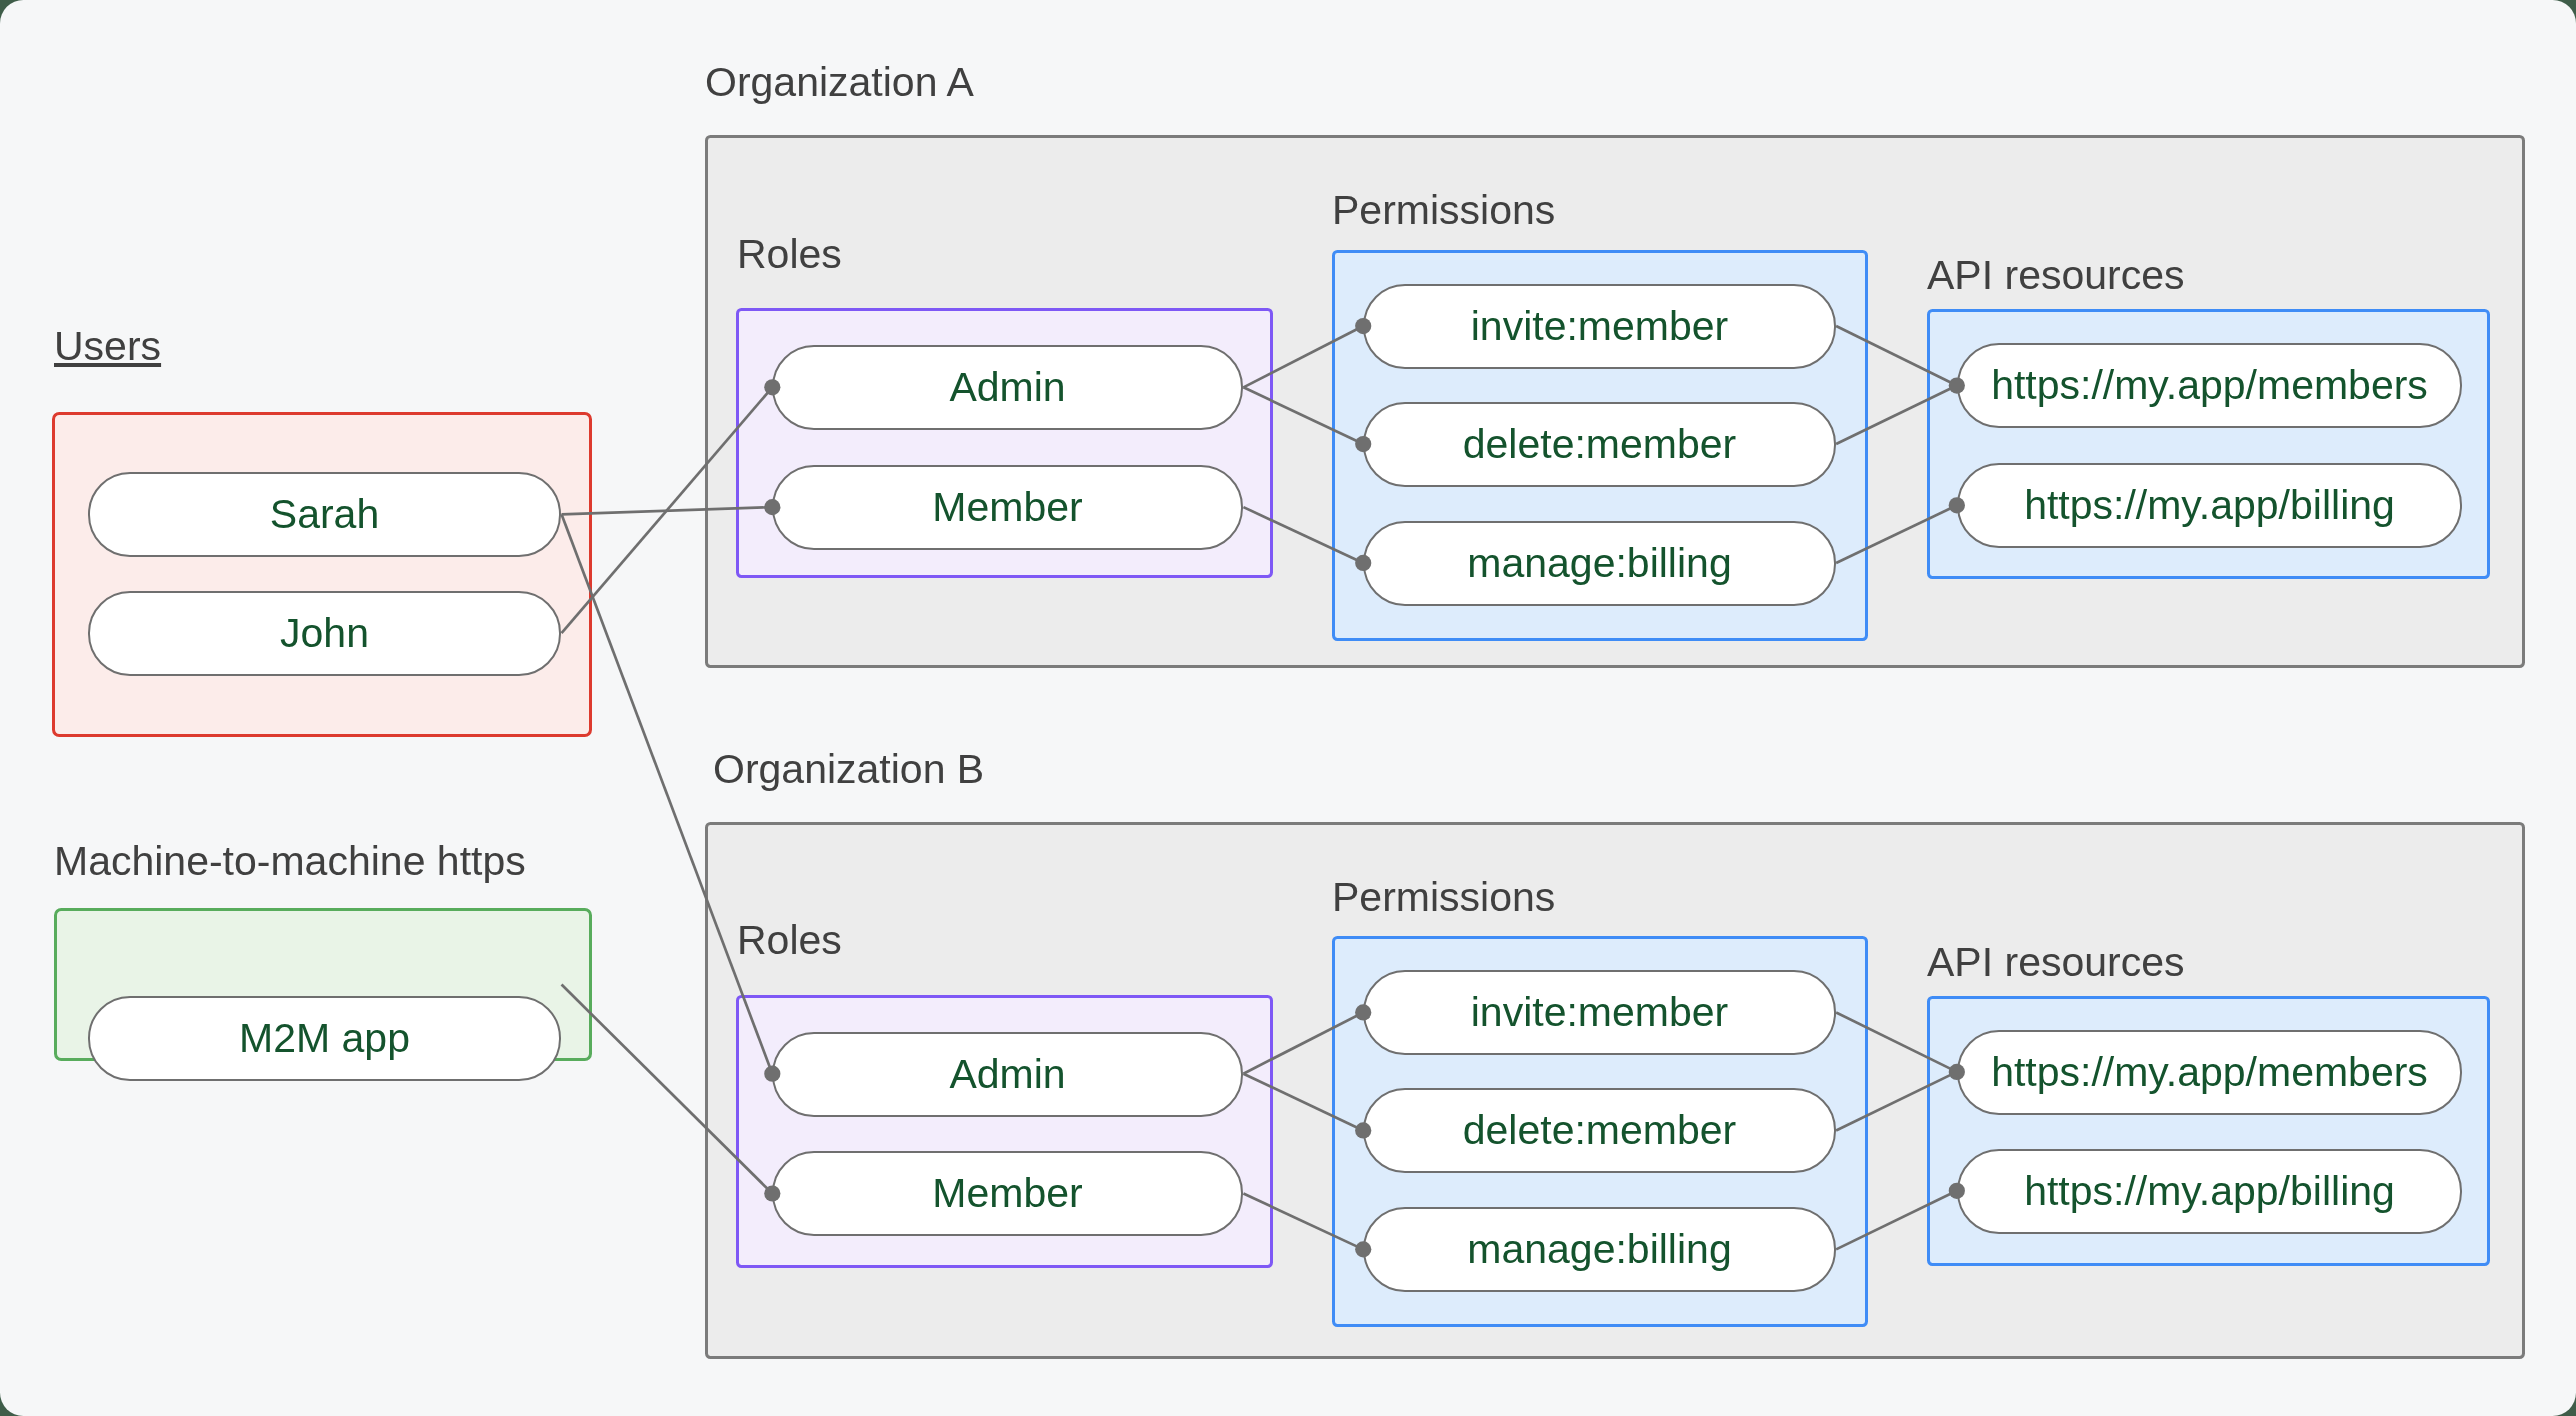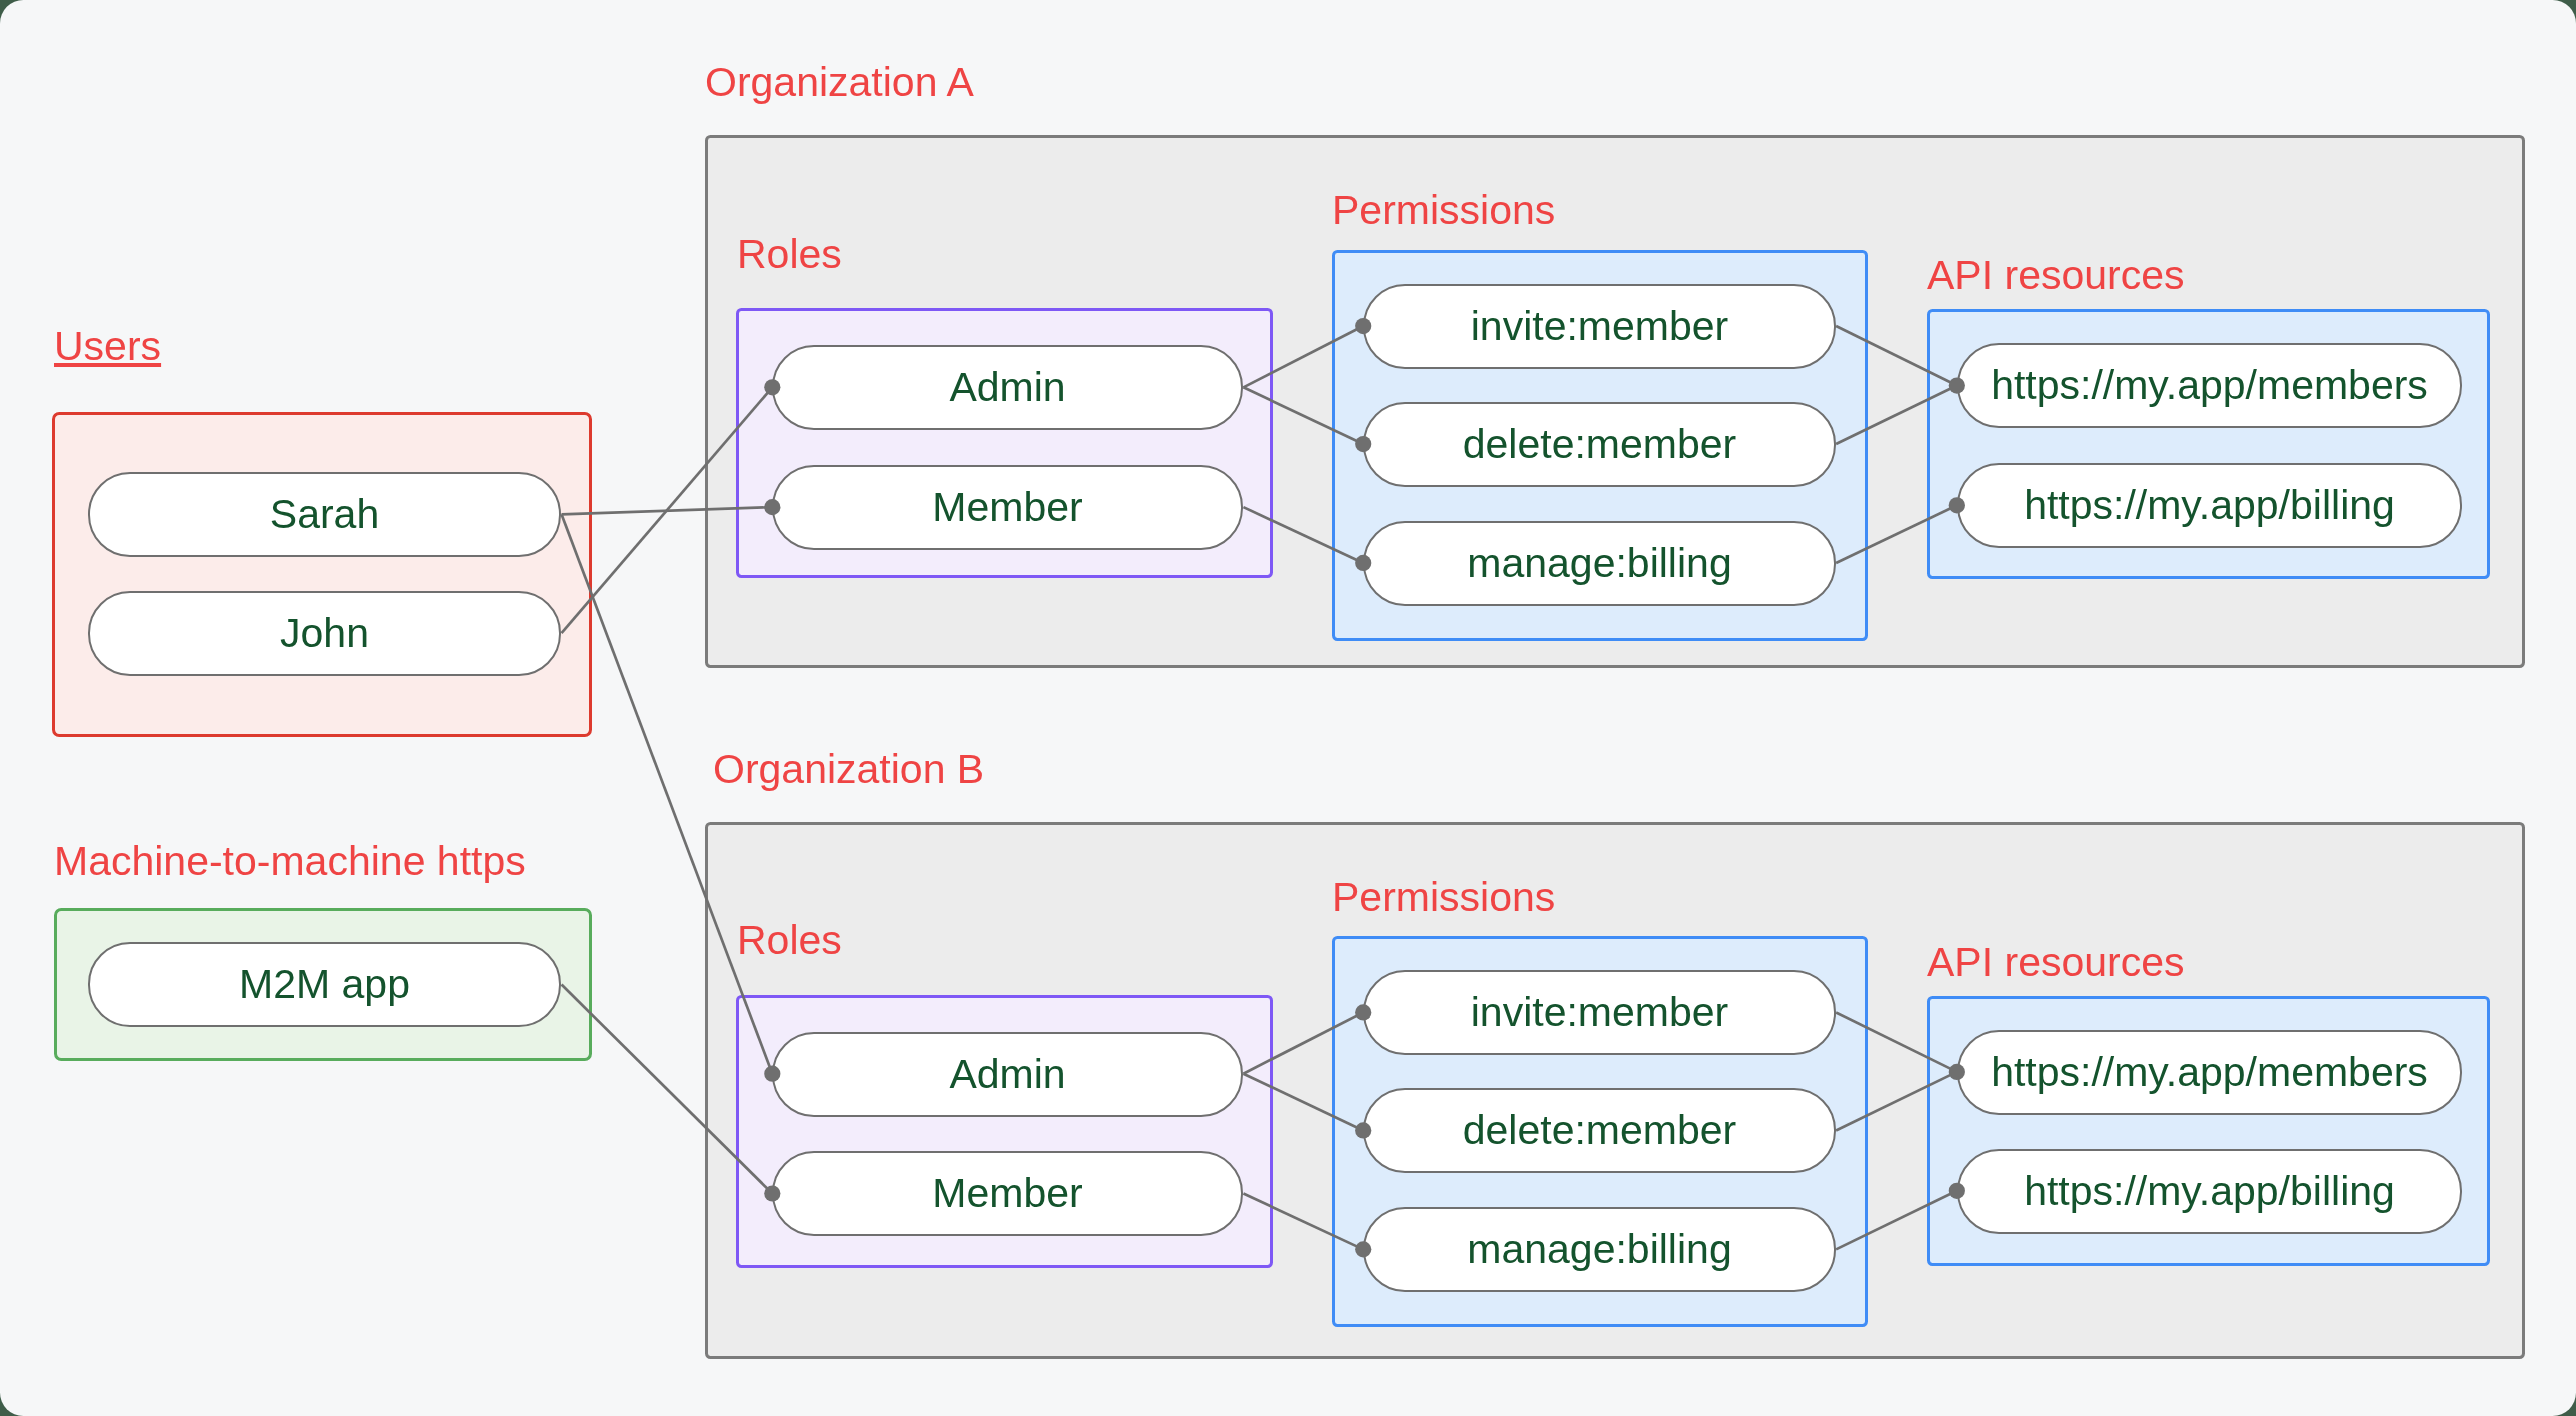--- a/index.html
+++ b/index.html
@@ -12,21 +12,21 @@
   }
   #stage{position:relative;width:2576px;height:1416px;}
   #page{
     position:absolute;inset:0;
     background:#f6f7f8;
     border-radius:23.4px;
   }
   .label{
     position:absolute;
     font-size:41px;line-height:1.15;
-    color:#ef4444;
+    color:#404040;
     white-space:nowrap;
   }
   .gbox{position:absolute;box-sizing:border-box;border-radius:7.2px;}
   .gbox.red   {border:3.6px solid #dd3a2e;background:#fcecea;}
   .gbox.green {border:3.6px solid #58ac5c;background:#e9f4e7;}
   .gbox.gray  {border:3.6px solid #7b7b7b;background:#ececec;border-radius:5.4px;}
   .gbox.purple{border:3.6px solid #7e58f5;background:#f3edfc;border-radius:5.4px;}
   .gbox.blue  {border:3.6px solid #3f8cf6;background:#ddecfc;border-radius:5.4px;}
   .pill{
     position:absolute;height:85px;box-sizing:border-box;
@@ -34,21 +34,21 @@
     display:flex;align-items:center;justify-content:center;
     font-size:41px;color:#14532d;white-space:nowrap;
   }
   
   #users-label {left:54px;top:323px;text-decoration:underline;}
   #users-box   {left:52px;top:412px;width:540px;height:325px;}
   #sarah-pill  {left:88px;top:472px;width:473px;}
   #john-pill   {left:88px;top:591px;width:473px;}
   #m2m-label   {left:54px;top:838px;}
   #m2m-box     {left:54px;top:908px;width:538px;height:153px;}
-  #m2m-pill    {left:88px;top:942px;width:473px;}
+  #m2m-pill    {left:88px;top:996px;width:473px;}
   
   #orgA-title  {left:705px;top:59px;}
   #orgA-box    {left:705px;top:135px;width:1820px;height:533px;}
   #rolesA-label{left:737px;top:231px;}
   #rolesA-box  {left:736px;top:308px;width:537px;height:270px;}
   #adminA-pill {left:772px;top:345px;width:471px;}
   #memberA-pill{left:772px;top:465px;width:471px;}
   #permsA-label{left:1332px;top:187px;}
   #permsA-box  {left:1332px;top:250px;width:536px;height:391px;}
   #inviteA-pill{left:1363px;top:284px;width:473px;}

